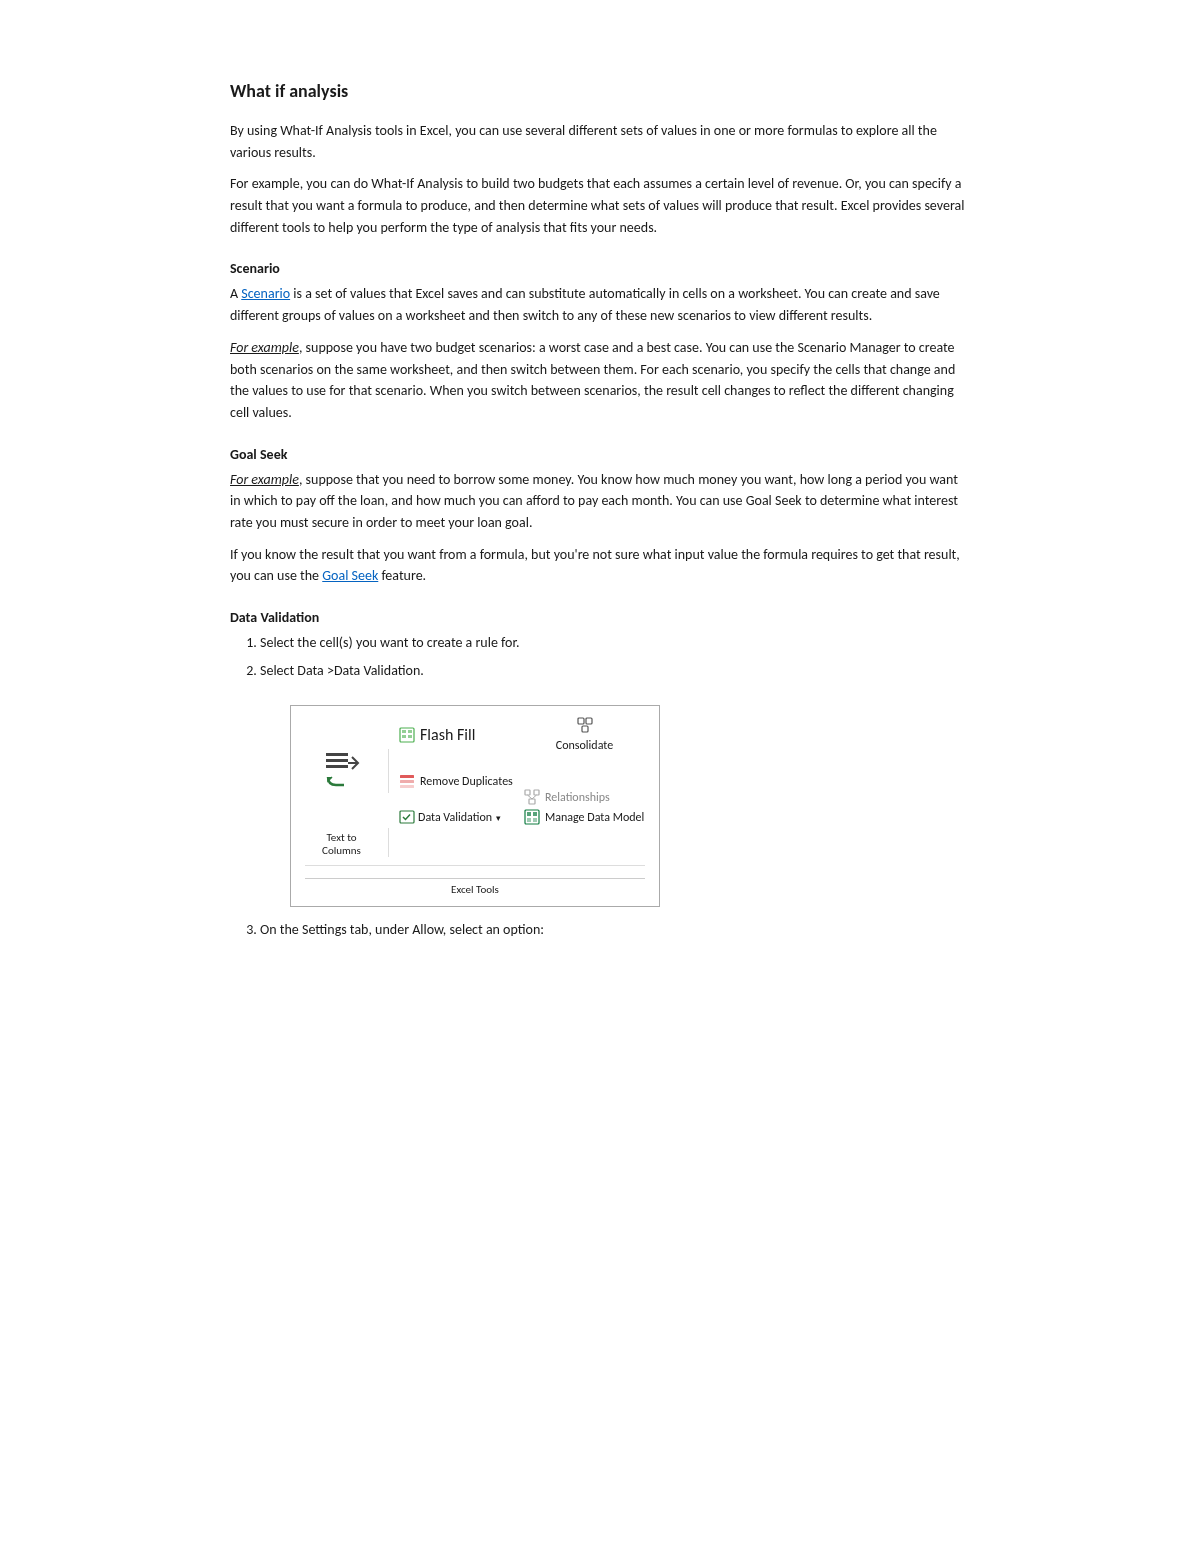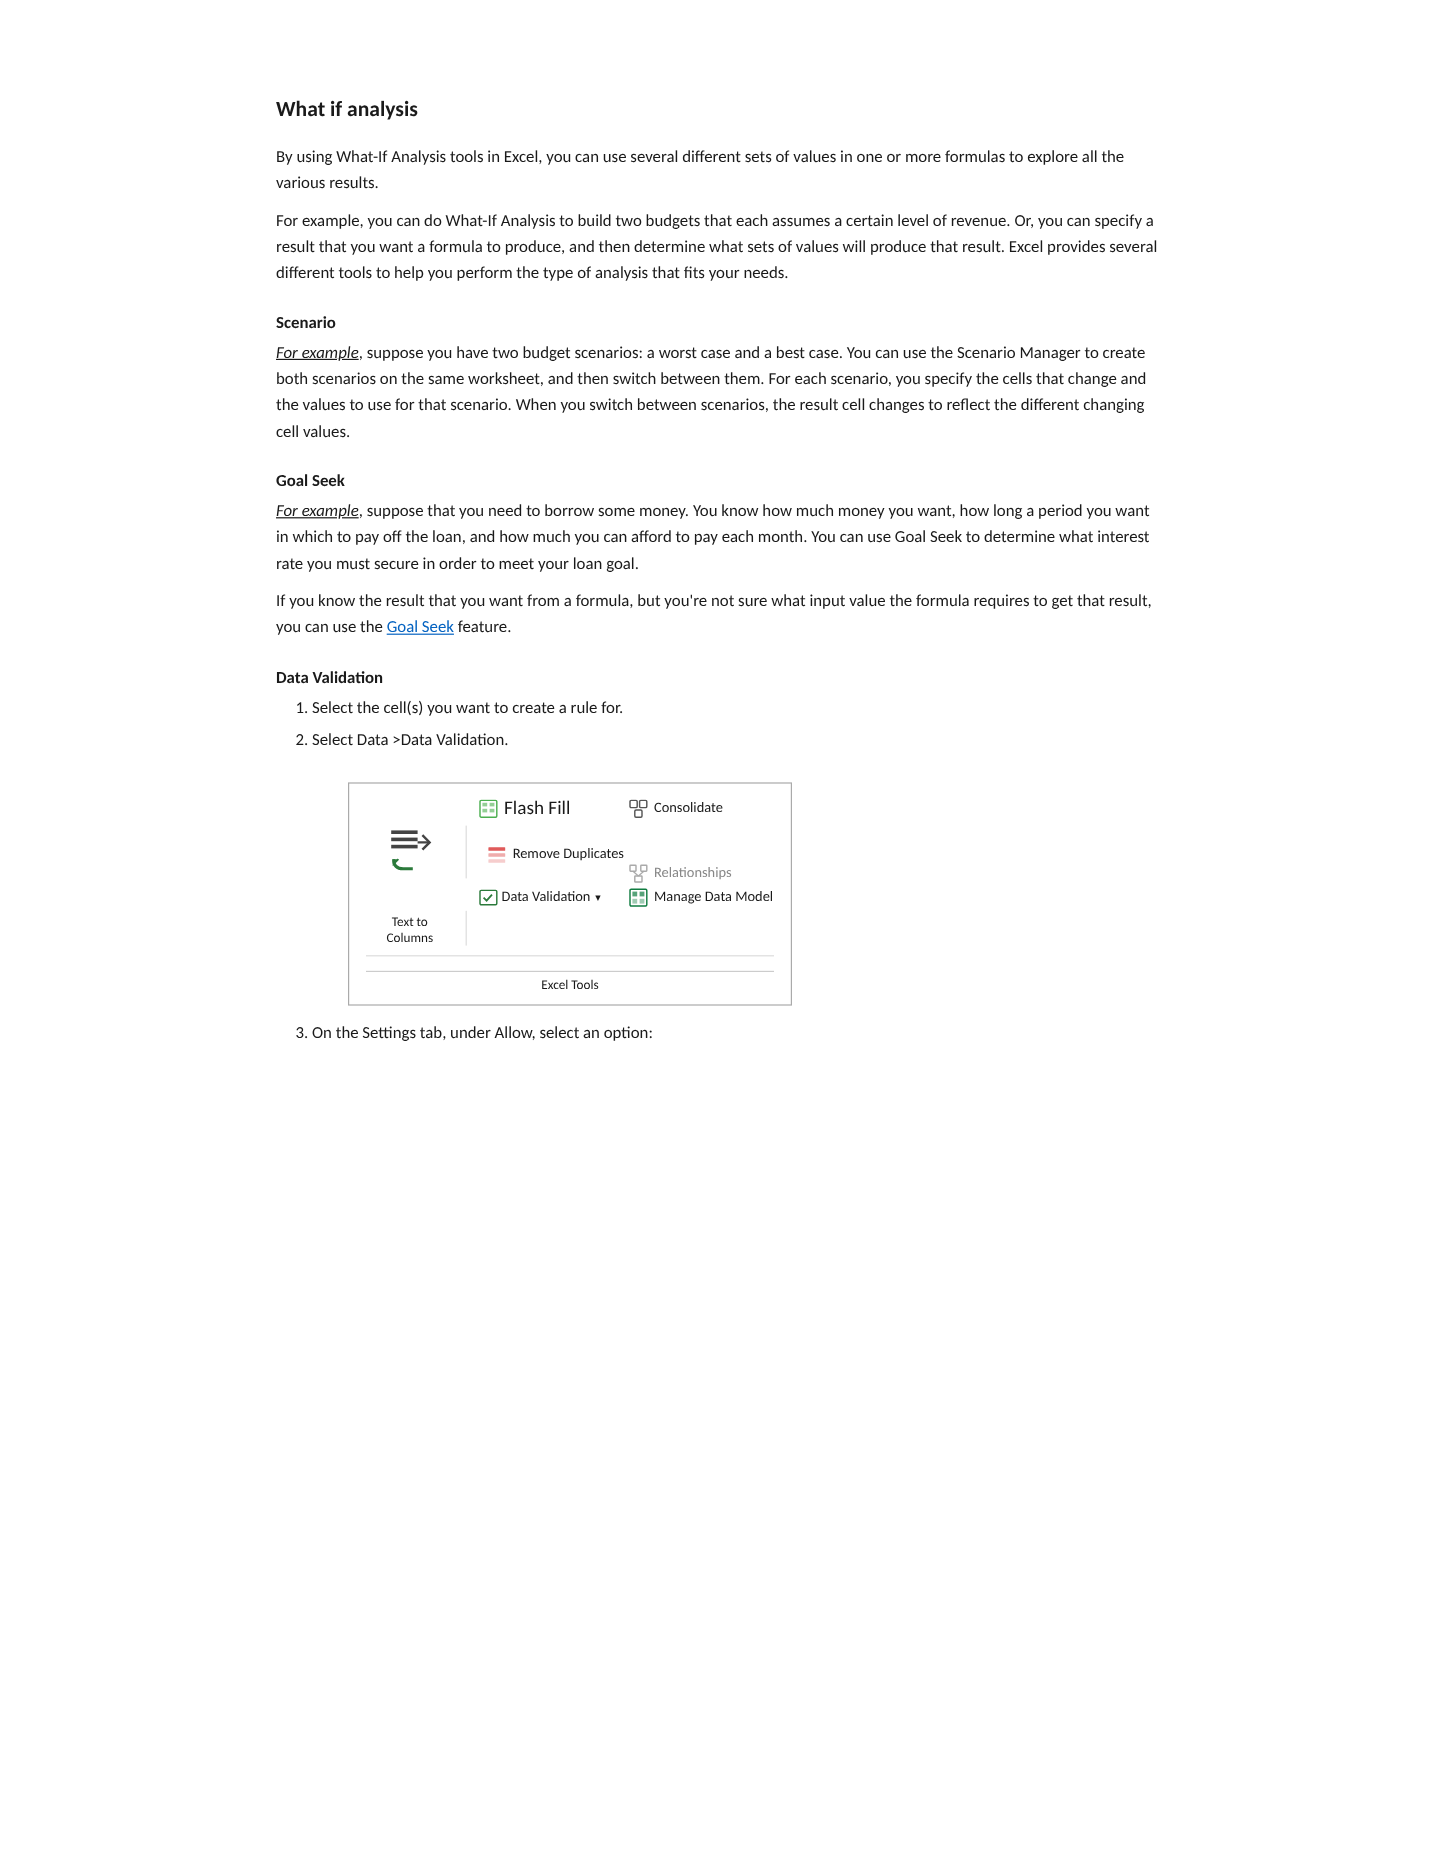--- a/index.html
+++ b/index.html
@@ -123,21 +123,20 @@
     }
 
     .row1-items2 {
       grid-column: 3;
       grid-row: 1;
     }
 
     .row2-items {
       grid-column: 2;
       grid-row: 2;
-      justify-content: flex-end;
     }
 
     .row2-items2 {
       grid-column: 3;
       grid-row: 2;
     }
 
     .row3-items {
       grid-column: 2;
       grid-row: 3;
@@ -166,20 +165,23 @@
 
   <h1>What if analysis</h1>
 
   <div class="section">
     <p>By using What-If Analysis tools in Excel, you can use several different sets of values in one or more formulas to explore all the various results.</p>
     <p>For example, you can do What-If Analysis to build two budgets that each assumes a certain level of revenue. Or, you can specify a result that you want a formula to produce, and then determine what sets of values will produce that result. Excel provides several different tools to help you perform the type of analysis that fits your needs.</p>
   </div>
 
   <div class="section">
     <h2>Scenario</h2>
+    <p>
+      A <a href="#">Scenario</a> is a set of values that Excel saves and can substitute automatically in cells on a worksheet. You can create and save different groups of values on a worksheet and then switch to any of these new scenarios to view different results.
+    </p>
     <p>
       <span class="italic-underline">For example</span>, suppose you have two budget scenarios: a worst case and a best case. You can use the Scenario Manager to create both scenarios on the same worksheet, and then switch between them. For each scenario, you specify the cells that change and the values to use for that scenario. When you switch between scenarios, the result cell changes to reflect the different changing cell values.
     </p>
   </div>
 
   <div class="section">
     <h2>Goal Seek</h2>
     <p>
       <span class="italic-underline">For example</span>, suppose that you need to borrow some money. You know how much money you want, how long a period you want in which to pay off the loan, and how much you can afford to pay each month. You can use Goal Seek to determine what interest rate you must secure in order to meet your loan goal.
     </p>
@@ -225,21 +227,21 @@
               <rect x="1" y="1" width="14" height="14" rx="1" fill="none" stroke="#4CAF50" stroke-width="1.2"></rect>
               <rect x="3" y="3" width="4" height="3" fill="#4CAF50" opacity="0.6"></rect>
               <rect x="9" y="3" width="4" height="3" fill="#4CAF50" opacity="0.6"></rect>
               <rect x="3" y="8" width="4" height="3" fill="#4CAF50" opacity="0.6"></rect>
               <rect x="9" y="8" width="4" height="3" fill="#4CAF50" opacity="0.6"></rect>
             </svg>
           </span>
           <span style="font-size:16px;">Flash Fill</span>
         </div>
 
-        <div class="tool-item row1-items2" style="grid-column:3; grid-row:1;">
+        <div class="tool-item row1-items2" style="grid-column:3; grid-row:1;flex-direction:column;">
           <span class="tool-icon">
             <svg width="16" height="16" viewBox="0 0 16 16">
               <rect x="1" y="1" width="6" height="6" rx="1" fill="none" stroke="#555" stroke-width="1.2"></rect>
               <rect x="9" y="1" width="6" height="6" rx="1" fill="none" stroke="#555" stroke-width="1.2"></rect>
               <rect x="5" y="9" width="6" height="6" rx="1" fill="none" stroke="#555" stroke-width="1.2"></rect>
             </svg>
           </span>
           <span style="font-size:12px;">Consolidate</span>
         </div>
 

